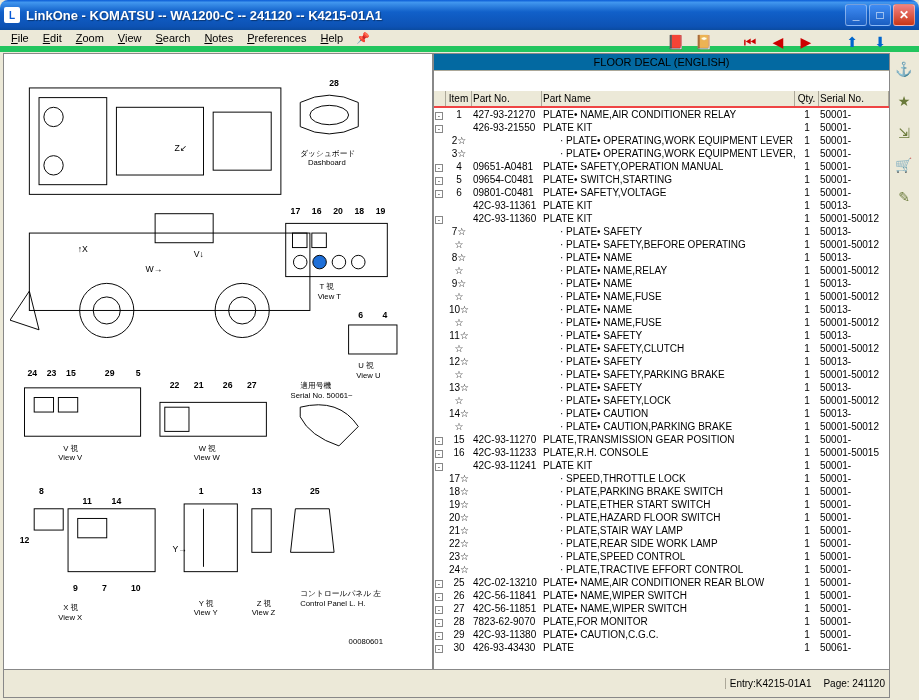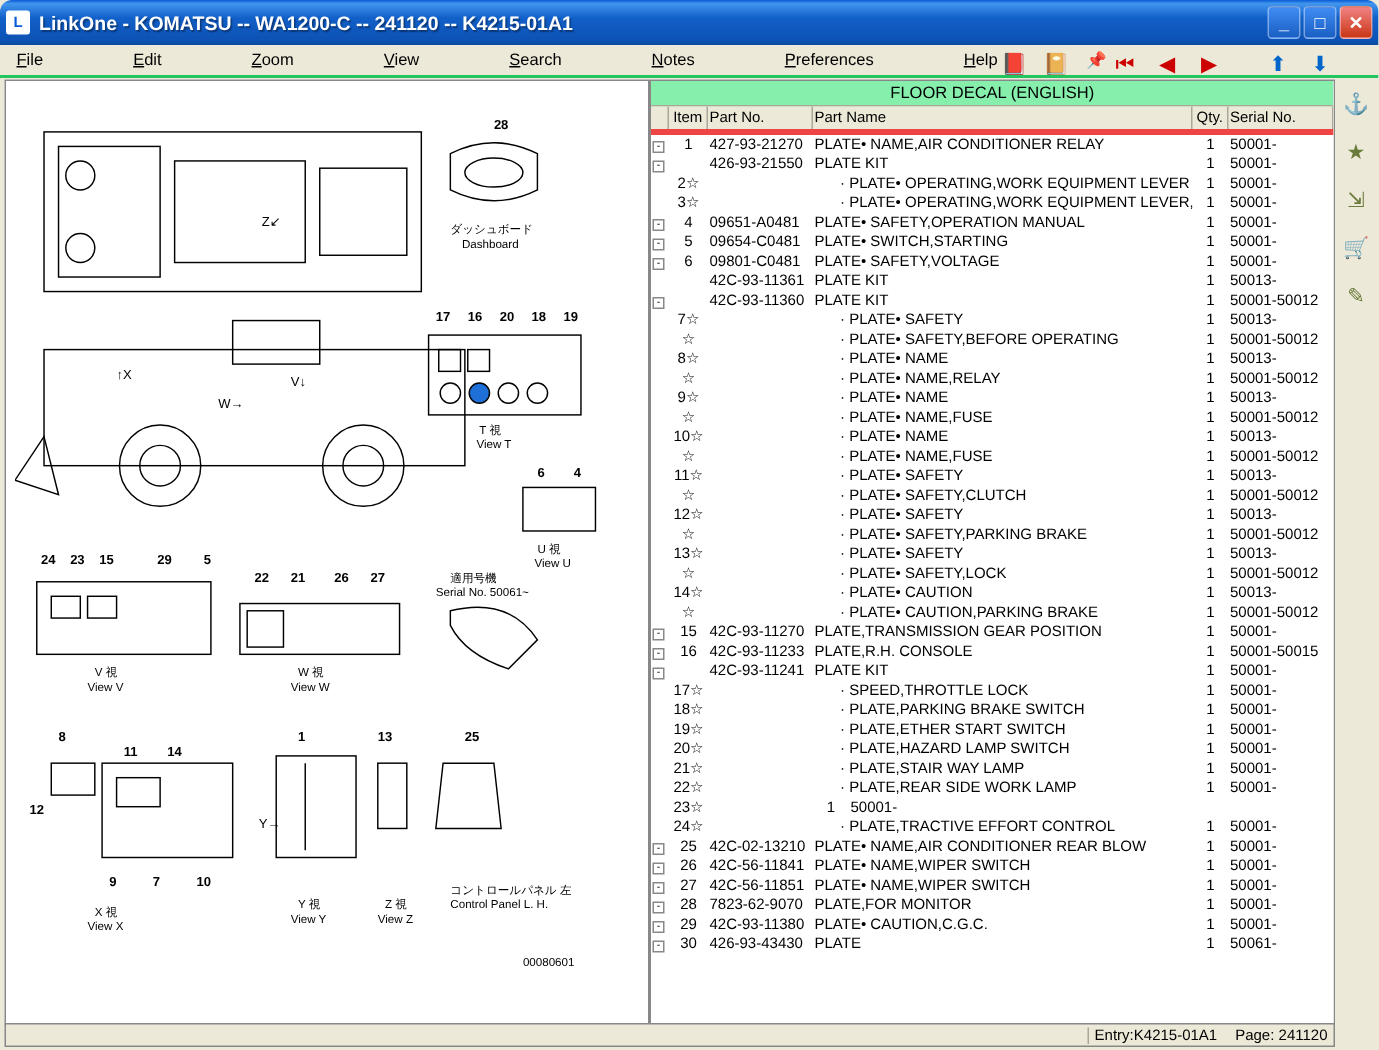--- a/index.html
+++ b/index.html
@@ -7,53 +7,53 @@
 
 .titlebar { height: 30px; background: linear-gradient(to bottom, #0a5bd6 0%, #4196ee 8%, #1160c9 40%, #0d52b4 88%, #0a4ba0 100%); display: flex; align-items: center; padding: 0 4px; color: white; font-weight: bold; font-size: 13px; border-radius: 8px 8px 0 0; }
 .titlebar .app-icon { width: 16px; height: 16px; background: #fff; border-radius: 2px; margin-right: 6px; display:inline-flex; align-items:center; justify-content:center; color:#0a5bd6; font-size:10px; }
 .titlebar .title { flex: 1; text-shadow: 1px 1px 1px rgba(0,0,0,.4); }
 .win-btns { display: flex; gap: 2px; }
 .win-btn { width: 22px; height: 22px; border-radius: 3px; border: 1px solid #fff6; display:flex; align-items:center; justify-content:center; font-size: 12px; color:#fff; cursor:pointer; }
 .win-min { background: linear-gradient(#3f8cf3,#1a5ec2); }
 .win-max { background: linear-gradient(#3f8cf3,#1a5ec2); }
 .win-close { background: linear-gradient(#f08282,#c93616); }
 
-.menubar { height: 22px; background: #ece9d8; display: flex; align-items: center; padding: 0 4px; border-bottom: 2px solid #22c55e; gap: 46px; }
+.menubar { height: 22px; background: #ece9d8; display: flex; align-items: center; padding: 0 4px; border-bottom: 6px solid #22c55e; }
 .menubar .menu-item { padding: 2px 7px; cursor: pointer; }
 .menubar .menu-item u { text-decoration: underline; }
 .menubar .pin-icon { margin-left: 6px; color: #666; font-size: 11px; }
 
 .toolbar-right { position: absolute; right: 30px; top: 32px; height: 20px; display: flex; align-items: center; gap: 10px; }
 .tb-icon { width: 18px; height: 18px; display:flex; align-items:center; justify-content:center; font-size:14px; cursor:pointer; }
 
 .content { position: absolute; top: 53px; left: 3px; right: 29px; bottom: 16px; display: flex; background:#fff; border:1px solid #888; }
 
 .diagram-pane { width: 430px; height: 100%; background: #fff; border-right: 2px solid #888; overflow: hidden; position: relative; padding: 6px; }
 .diagram-pane svg { width: 100%; height: 100%; }
 
 .table-pane { flex: 1; display: flex; flex-direction: column; background: #fff; overflow:hidden; }
-.table-title { text-align: center; font-size: 11px; padding: 2px 0; background: #86efac; border-bottom: 1px solid #aca899; }
-.table-header { display: flex; background: #ece9d8; border-bottom: 4px solid #ef4444; font-size: 10px; }
+.table-title { text-align: center; font-size: 11px; padding: 2px 0; background: #0369a1; border-bottom: 1px solid #aca899; }
+.table-header { display: flex; background: #ece9d8; border-bottom: 2px solid #ef4444; font-size: 10px; margin-top: 20px; }
 .table-header .th { padding: 2px 1px; border-right: 1px solid #aca899; overflow: hidden; white-space: nowrap; cursor:pointer; }
 .c-expand { width: 12px; }
 .c-item { width: 26px; text-align:center; }
 .c-partno { width: 70px; }
 .c-partname { flex: 1; }
 .c-qty { width: 24px; text-align:center; }
 .c-serial { width: 70px; }
 
 .table-body { flex: 1; overflow: auto; font-size: 10px; line-height: 13px; }
 .tr { display: flex; }
 .td { padding: 0 1px; overflow: hidden; white-space: nowrap; text-overflow: clip; }
 .expand-box { width:8px; height:8px; border:1px solid #888; display:inline-flex; align-items:center; justify-content:center; font-size:7px; line-height:1; margin-top:2px; cursor:pointer; }
 .star { color:#000; }
 .indent { padding-left: 18px; }
 .dot::before { content:"· "; }
 
-.status-bar { position:absolute; left:3px; right:29px; bottom:2px; height:16px; background:#ece9d8; border:1px solid #888; display:flex; font-size:10px; align-items:center; }
+.status-bar { position:absolute; left:3px; right:29px; bottom:2px; height:29px; background:#ece9d8; border:1px solid #888; display:flex; font-size:10px; align-items:center; }
 .status-bar .sb-left { flex:1; padding-left:4px; }
 .status-bar .sb-right { padding-right:4px; border-left:1px solid #aca899; padding-left:4px; display:flex; gap:12px; }
 
 .side-toolbar { position:absolute; right:3px; top:53px; width:24px; display:flex; flex-direction:column; gap:12px; padding-top:6px; align-items:center; }
 .side-btn { width:20px; height:20px; display:flex; align-items:center; justify-content:center; cursor:pointer; color:#6a7a3a; font-size:14px; }
 </style>
 </head>
 <body>
 
 <div class="titlebar">
@@ -465,21 +465,21 @@
           <div class="td c-item">19<span class="star">☆</span></div>
           <div class="td c-partno"></div>
           <div class="td c-partname indent dot">PLATE,ETHER START SWITCH</div>
           <div class="td c-qty">1</div>
           <div class="td c-serial">50001-</div>
         </div>
         <div class="tr">
           <div class="td c-expand"></div>
           <div class="td c-item">20<span class="star">☆</span></div>
           <div class="td c-partno"></div>
-          <div class="td c-partname indent dot">PLATE,HAZARD LAMP SWITCH</div>
+          <div class="td c-partname indent dot">PLATE,HAZARD FLOOR SWITCH</div>
           <div class="td c-qty">1</div>
           <div class="td c-serial">50001-</div>
         </div>
         <div class="tr">
           <div class="td c-expand"></div>
           <div class="td c-item">21<span class="star">☆</span></div>
           <div class="td c-partno"></div>
           <div class="td c-partname indent dot">PLATE,STAIR WAY LAMP</div>
           <div class="td c-qty">1</div>
           <div class="td c-serial">50001-</div>
@@ -489,20 +489,21 @@
           <div class="td c-item">22<span class="star">☆</span></div>
           <div class="td c-partno"></div>
           <div class="td c-partname indent dot">PLATE,REAR SIDE WORK LAMP</div>
           <div class="td c-qty">1</div>
           <div class="td c-serial">50001-</div>
         </div>
         <div class="tr">
           <div class="td c-expand"></div>
           <div class="td c-item">23<span class="star">☆</span></div>
           <div class="td c-partno"></div>
+          <div class="td c-partname indent dot">PLATE,SPEED CONTROL</div>
           <div class="td c-qty">1</div>
           <div class="td c-serial">50001-</div>
         </div>
         <div class="tr">
           <div class="td c-expand"></div>
           <div class="td c-item">24<span class="star">☆</span></div>
           <div class="td c-partno"></div>
           <div class="td c-partname indent dot">PLATE,TRACTIVE EFFORT CONTROL</div>
           <div class="td c-qty">1</div>
           <div class="td c-serial">50001-</div>

